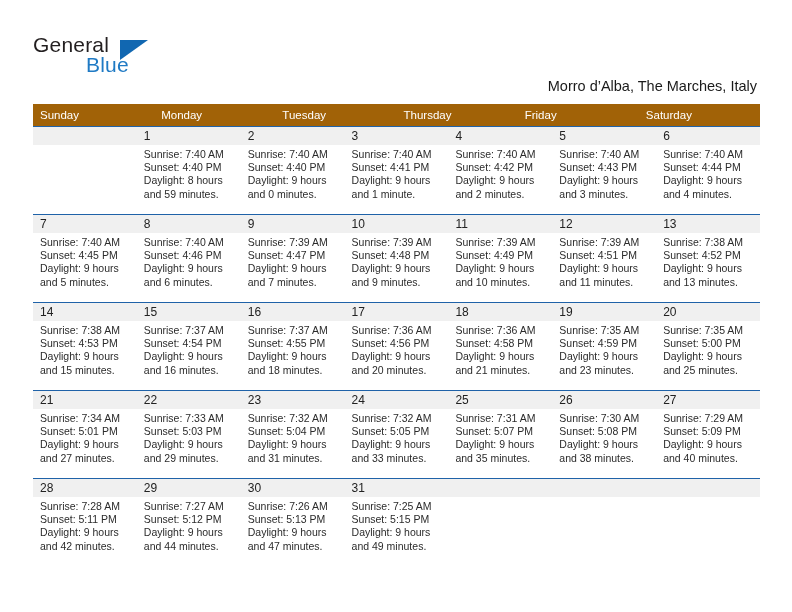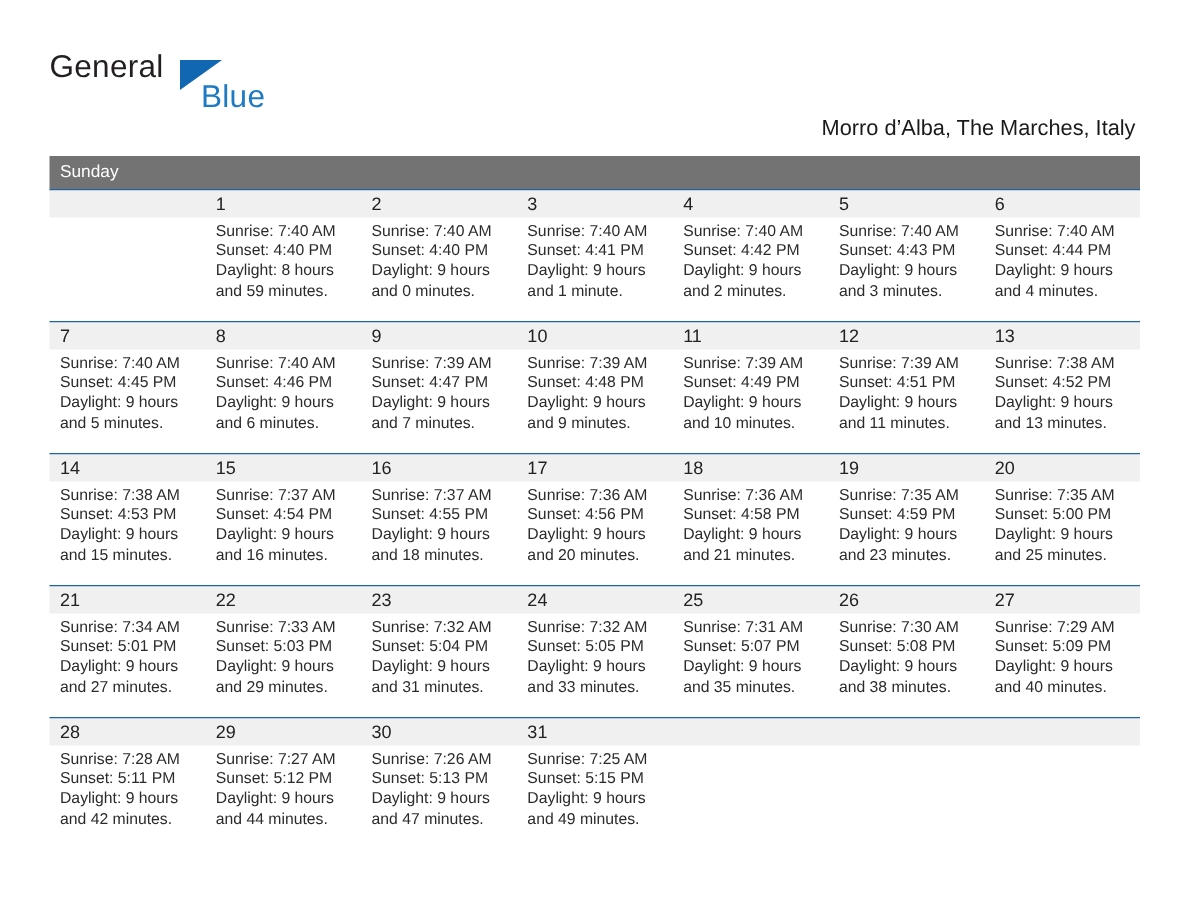--- a/index.html
+++ b/index.html
@@ -45,21 +45,20 @@
     font-family: "Liberation Sans", sans-serif;
   }
   .logo-blue {
     position: absolute;
     left: 53px;
     top: 20px;
     font-size: 21px;
     letter-spacing: 0.2px;
     color: #1f7ac4;
     font-family: "Liberation Sans", sans-serif;
-    margin-left: 48px;
   }
   .logo-triangle {
     position: absolute;
     left: 87px;
     top: 7px;
     width: 0;
     height: 0;
     border-left: 28px solid #1167b1;
     border-bottom: 20px solid transparent;
   }
@@ -84,23 +83,22 @@
 
   
   .calendar {
     position: absolute;
     left: 33px;
     top: 104px;
     width: 727px;
   }
   .weekdays {
     display: flex;
-    background: #737373;
+    background: #a16207;
     height: 22px;
-    flex-direction: column;
   }
   .weekday {
     flex: 1 1 0;
     color: #ffffff;
     font-size: 11.5px;
     line-height: 22px;
     padding-left: 7px;
     box-sizing: border-box;
     white-space: nowrap;
   }
@@ -156,21 +154,20 @@
     </div>
     <div class="subtitle">Morro d’Alba, The Marches, Italy</div>
   </div>
 
   <div class="calendar">
 
     <div class="weekdays">
       <div class="weekday">Sunday</div>
       <div class="weekday">Monday</div>
       <div class="weekday">Tuesday</div>
-      <div class="weekday">Wednesday</div>
       <div class="weekday">Thursday</div>
       <div class="weekday">Friday</div>
       <div class="weekday">Saturday</div>
     </div>
 
     <div class="week">
       <div class="daynum-band">
         <div class="daynum"></div>
         <div class="daynum">1</div>
         <div class="daynum">2</div>

